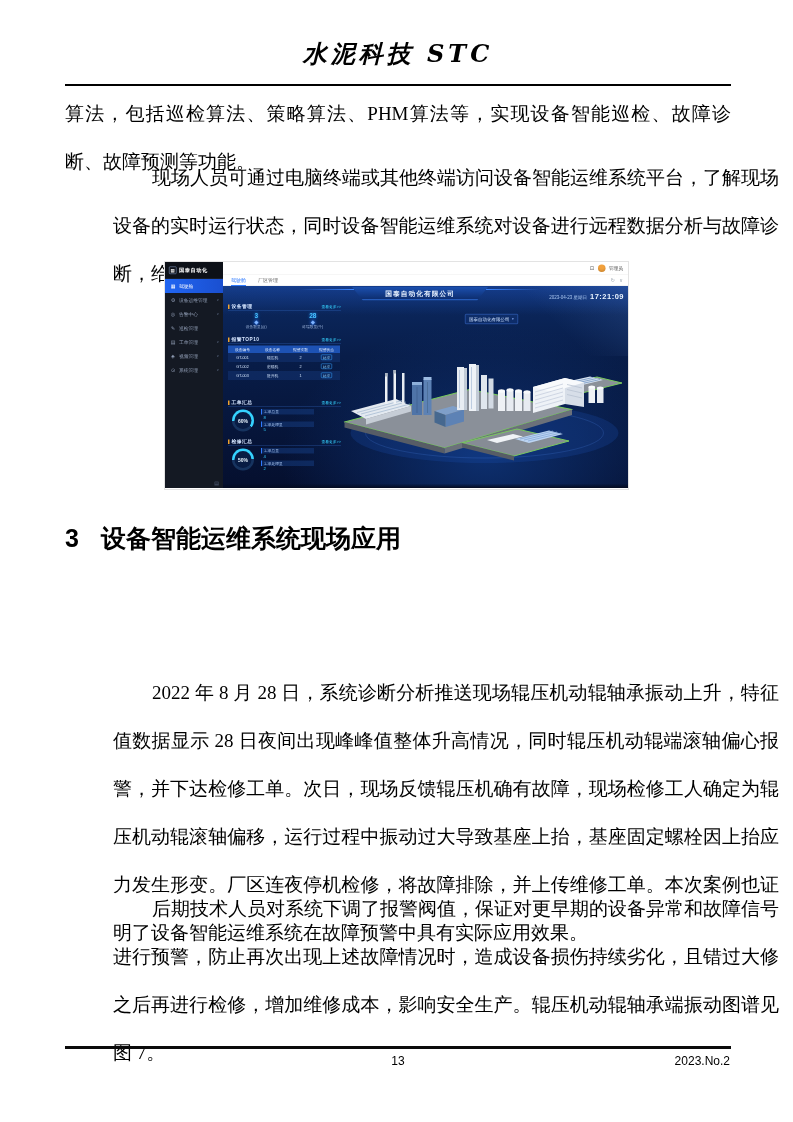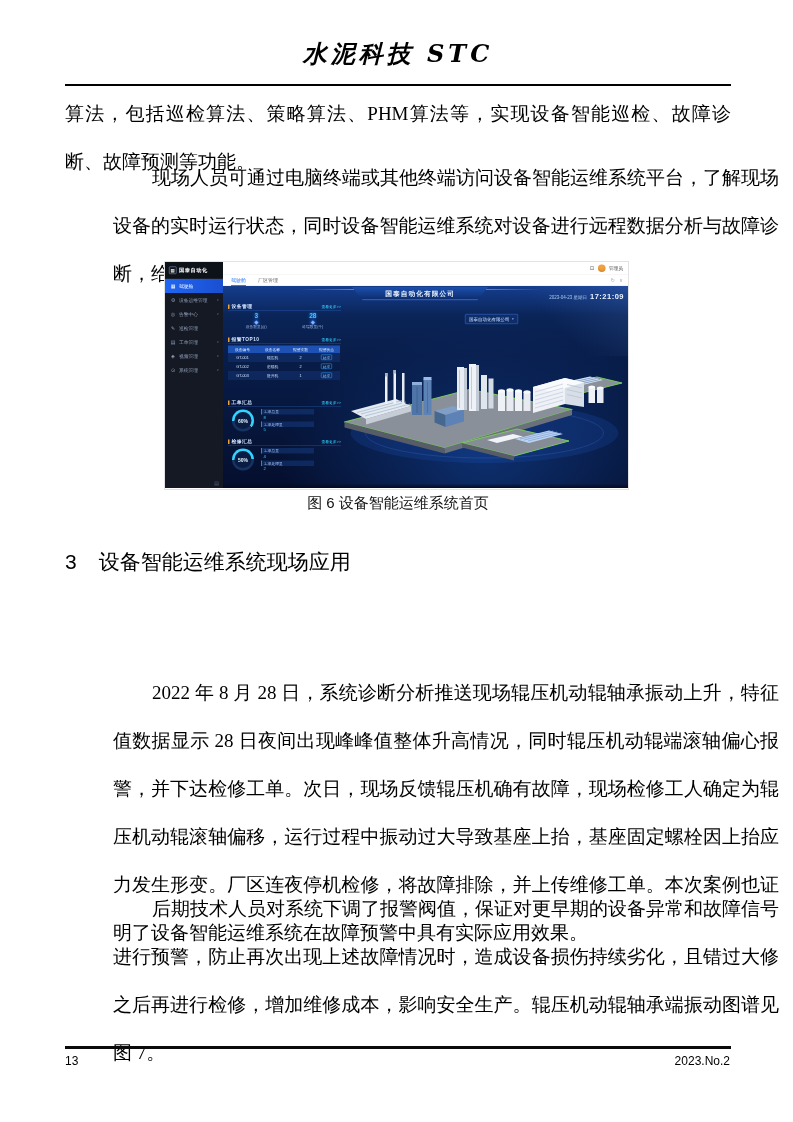--- a/index.html
+++ b/index.html
@@ -17,25 +17,25 @@
   .para{ position:absolute; left:65px; width:666px; font-size:19px; line-height:48px;
     text-align:justify; }
   .para.indent{ text-indent:39px;margin-left:48px; }
   .p1{ top:90px; }
   .p2{ top:154px; }
   .p3{ top:557px; }
   .p4{ top:669px; }
   .p5{ top:885px; }
   .fig-caption{ position:absolute; top:494px; left:65px; width:666px; text-align:center;
     font-family:"Liberation Sans","DejaVu Sans",sans-serif; font-size:15px; color:#111; }
-  .sec-heading{ position:absolute; top:548px; left:65px; width:666px;
-    font-family:"Liberation Sans","DejaVu Sans",sans-serif; font-weight:normal; font-size:21px; }
+  .sec-heading{ position:absolute; top:522px; left:65px; width:666px;
+    font-family:"Liberation Sans","DejaVu Sans",sans-serif; font-weight:bold; font-size:25px; }
   .sec-heading .no{ margin-right:22px; }
   .footer-rule{ position:absolute; top:1046px; left:65px; width:666px; border-top:3px solid #0a0a0a; }
-  .footer-page{ position:absolute; top:1054px; left:65px; width:666px; 
+  .footer-page{ position:absolute; top:1054px; left:65px; width:666px; text-align:center;
     font-family:"Liberation Sans","DejaVu Sans",sans-serif; font-size:12px; }
   .footer-issue{ position:absolute; top:1054px; right:63px;
     font-family:"Liberation Sans","DejaVu Sans",sans-serif; font-size:12px;margin-left:29px; }
 
   
   .figure{ position:absolute; top:262px; left:165px; width:463px; height:227px;
     box-shadow:0 0 0 1px #e3e3e3; }
   .dash-scale{ transform:scale(0.5); transform-origin:0 0; width:926px; height:452px; }
   .dash{ width:926px; height:452px; display:flex;
     font-family:"Liberation Sans","DejaVu Sans",sans-serif; }
@@ -405,21 +405,20 @@
                 <ellipse cx="526.5" cy="82" rx="6.5" ry="3" fill="#f5f8fb"></ellipse>
             </svg>
 
             <div class="bottom-strip"></div>
           </div>
         </div>
       </div>
     </div>
   </div>
 
-  <div class="fig-caption">图 6 设备智能运维系统首页</div>
 
   <div class="sec-heading">
     <span class="no">3</span><span>设备智能运维系统现场应用</span>
   </div>
 
   <p class="para p4 indent">2022 年 8 月 28 日，系统诊断分析推送现场辊压机动辊轴承振动上升，特征值数据显示 28 日夜间出现峰峰值整体升高情况，同时辊压机动辊端滚轴偏心报警，并下达检修工单。次日，现场反馈辊压机确有故障，现场检修工人确定为辊压机动辊滚轴偏移，运行过程中振动过大导致基座上抬，基座固定螺栓因上抬应力发生形变。厂区连夜停机检修，将故障排除，并上传维修工单。本次案例也证明了设备智能运维系统在故障预警中具有实际应用效果。</p>
   <p class="para p5 indent">后期技术人员对系统下调了报警阀值，保证对更早期的设备异常和故障信号进行预警，防止再次出现上述故障情况时，造成设备损伤持续劣化，且错过大修之后再进行检修，增加维修成本，影响安全生产。辊压机动辊轴承端振动图谱见图 7。</p>
 
   <div class="footer-rule"></div>
   <div class="footer-page">13</div>

